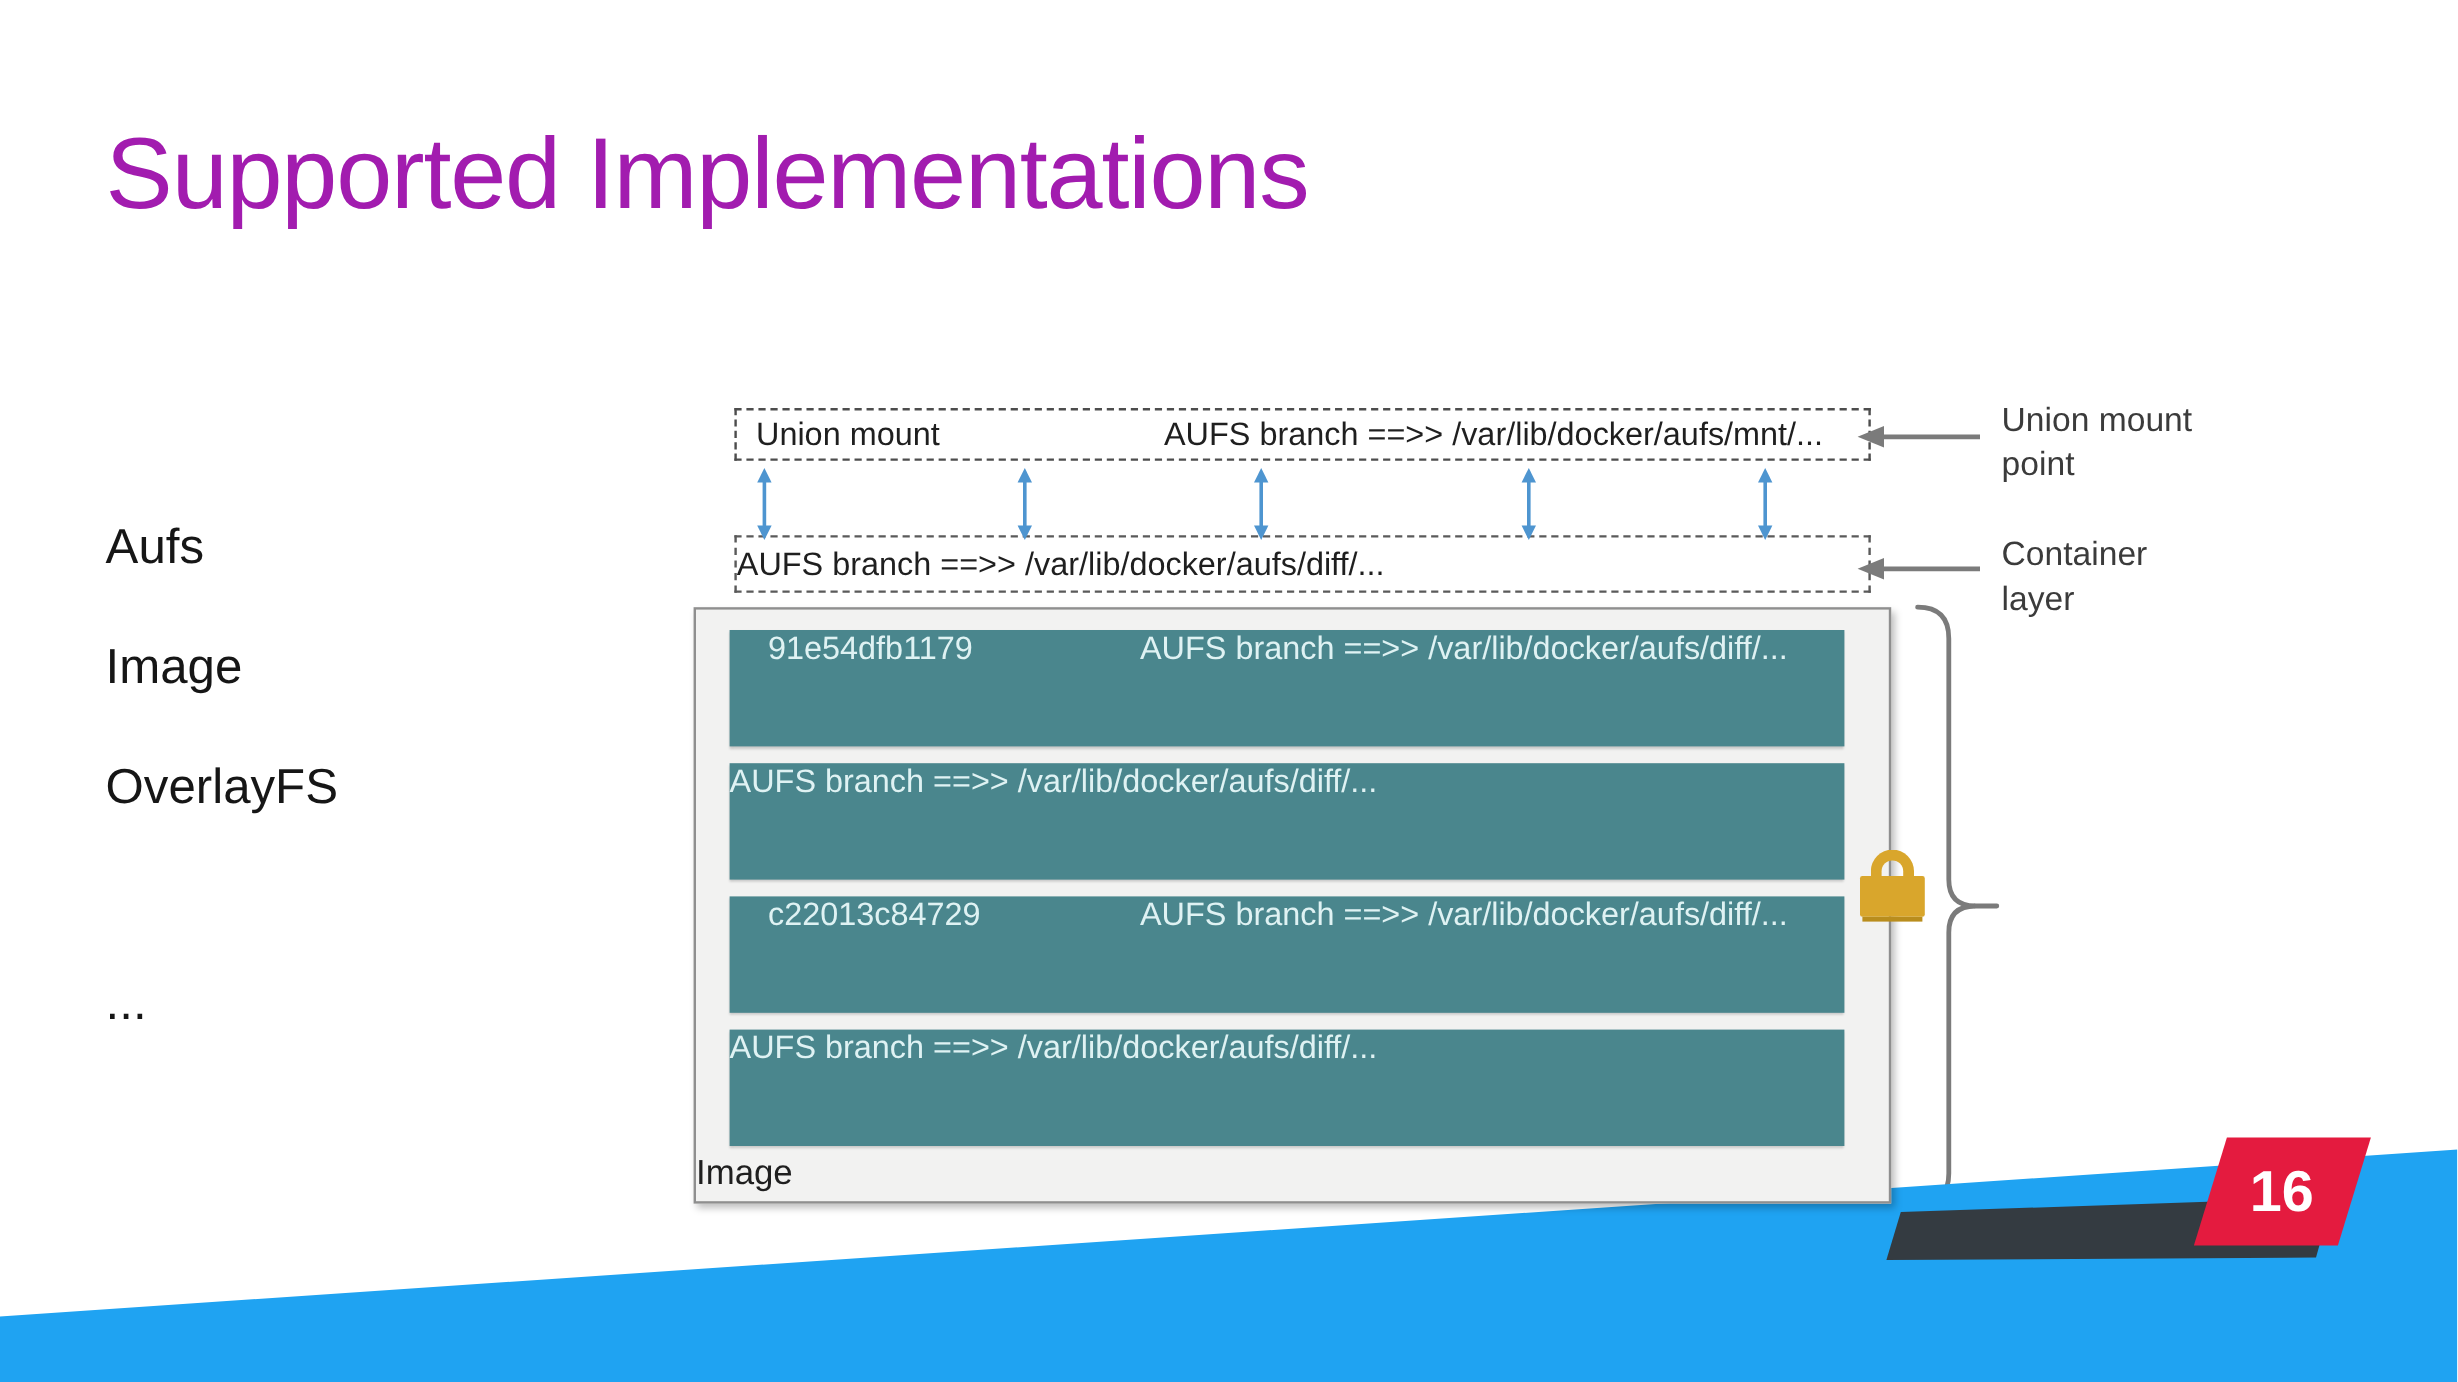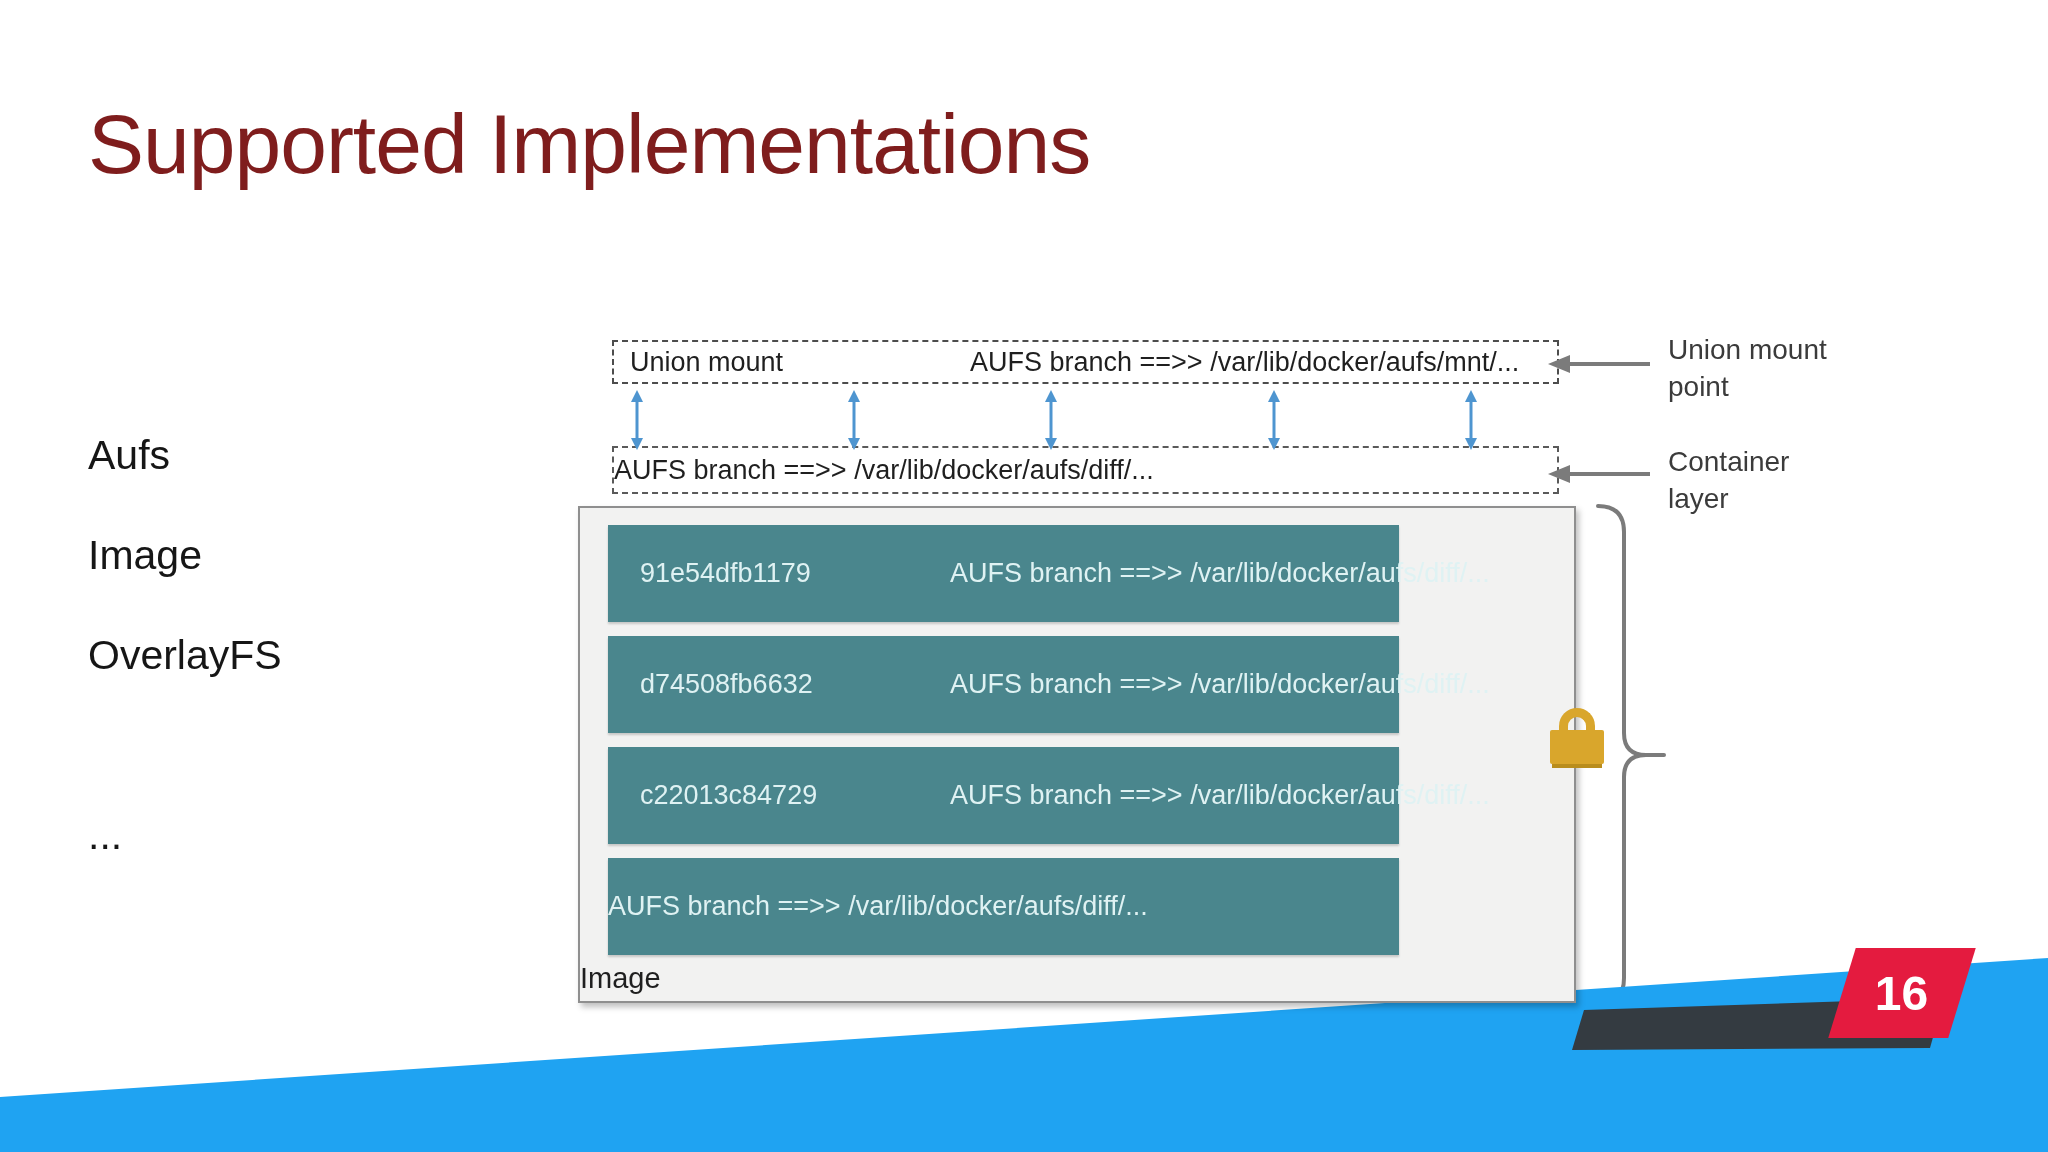--- a/index.html
+++ b/index.html
@@ -11,21 +11,21 @@
     font-family:"Liberation Sans", sans-serif;
     color:#111;
   }
   .abs{position:absolute;}
 
   
   .title{
     left:88px;top:96px;
     font-size:84px;
     letter-spacing:-1px;
-    color:#7f1d1d;
+    color:#a21caf;
     white-space:nowrap;
   }
 
   
   .fs-item{
     left:88px;
     font-size:41px;
     color:#161616;
     white-space:nowrap;
   }
@@ -46,23 +46,23 @@
   
   .image-box{
     left:578px;top:506px;width:998px;height:497px;
     background:#f2f2f1;
     border:2px solid #8f8f8f;
     box-sizing:border-box;
     box-shadow:3px 4px 6px rgba(0,0,0,0.25);
   }
   .layer-row{
     position:absolute;
-    left:28px;width:791px;height:97px;
+    left:28px;width:929px;height:97px;
     background:var(--teal,#4a868d);
-    display:flex;align-items:center;
+    display:flex;
     font-size:27px;
     color:var(--row-text,#dff2f3);
     box-shadow:0 2px 2px rgba(0,0,0,0.18);
   }
   .layer-row .id{padding-left:32px;width:310px;flex:0 0 auto;}
   .layer-row .path{flex:1;white-space:nowrap;}
   .image-caption{
     position:absolute;left:0;right:0;bottom:6px;
     text-align:left;font-size:29px;color:#1f1f1f;
   }
@@ -177,21 +177,20 @@
 
     <polygon points="1584,1010 1944,998 1930,1048 1572,1050" fill="var(--dark-bar,#343B41)"></polygon>
   </svg>
 
   <div class="abs image-box">
     <div class="layer-row" style="top:17px;">
       <span class="id">91e54dfb1179</span>
       <span class="path">AUFS branch ==&gt;&gt; /var/lib/docker/aufs/diff/...</span>
     </div>
     <div class="layer-row" style="top:128px;">
-      <span class="id">d74508fb6632</span>
       <span class="path">AUFS branch ==&gt;&gt; /var/lib/docker/aufs/diff/...</span>
     </div>
     <div class="layer-row" style="top:239px;">
       <span class="id">c22013c84729</span>
       <span class="path">AUFS branch ==&gt;&gt; /var/lib/docker/aufs/diff/...</span>
     </div>
     <div class="layer-row" style="top:350px;">
       <span class="path">AUFS branch ==&gt;&gt; /var/lib/docker/aufs/diff/...</span>
     </div>
     <div class="image-caption">Image</div>

